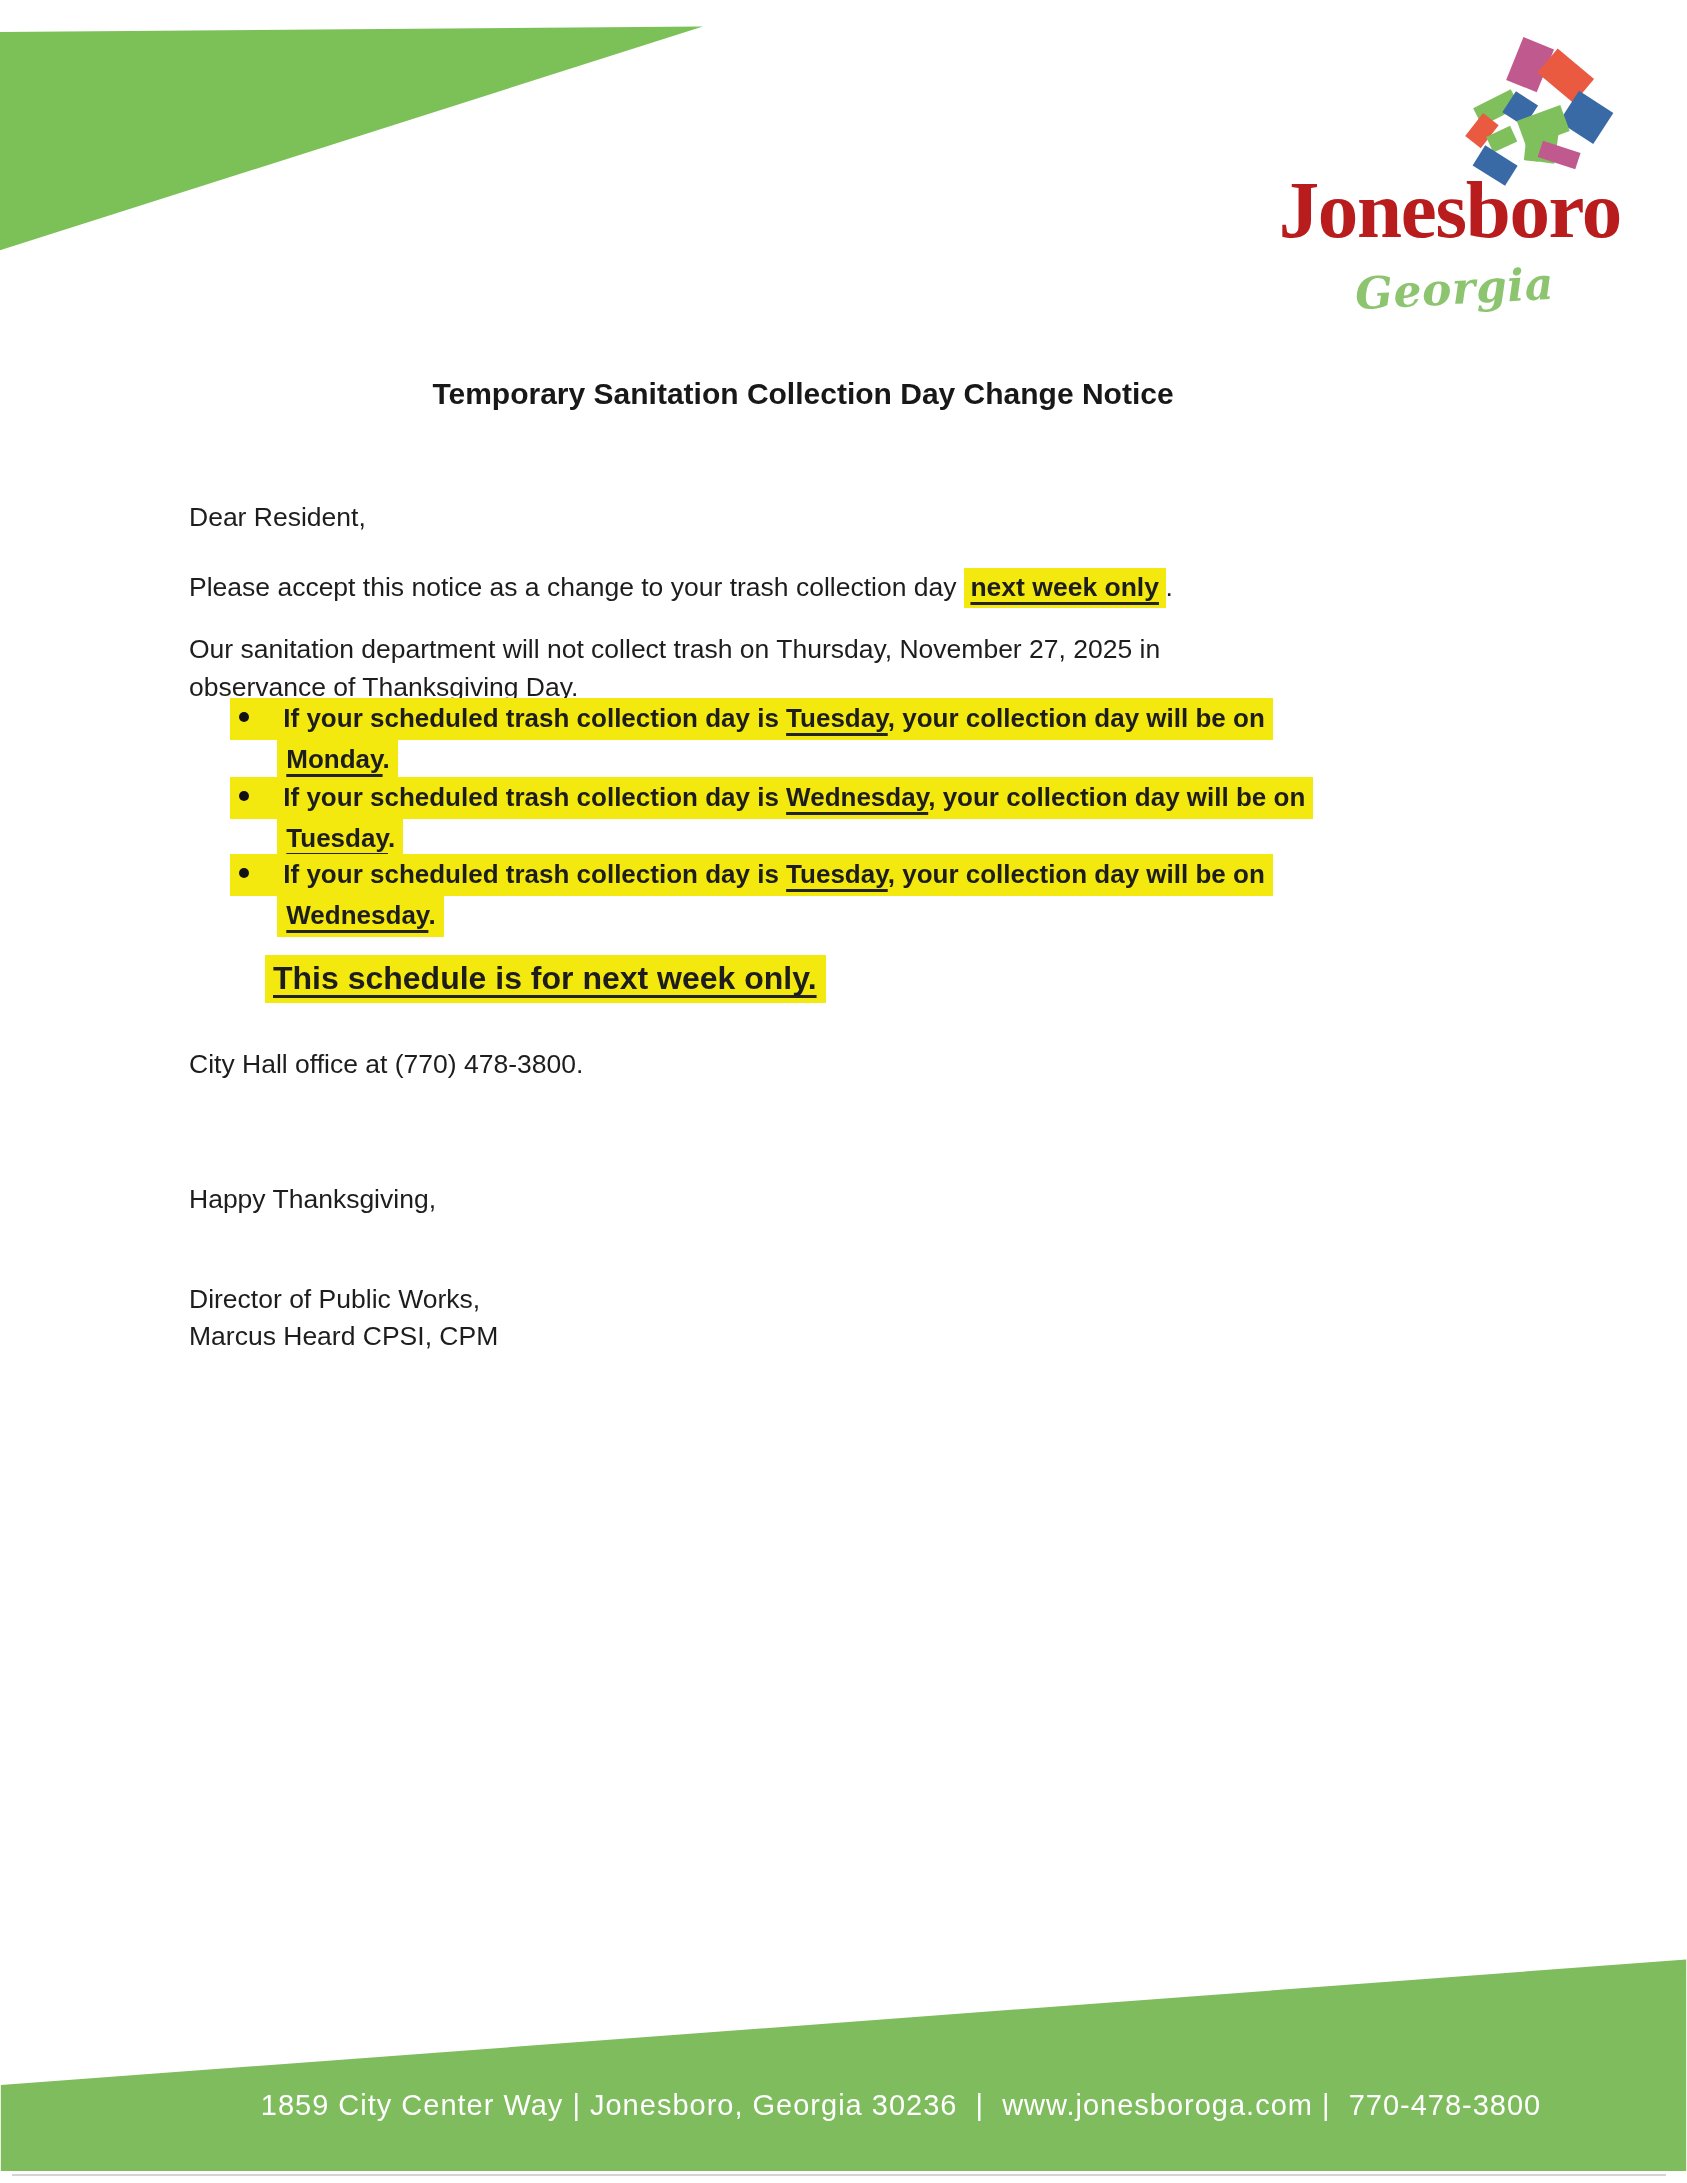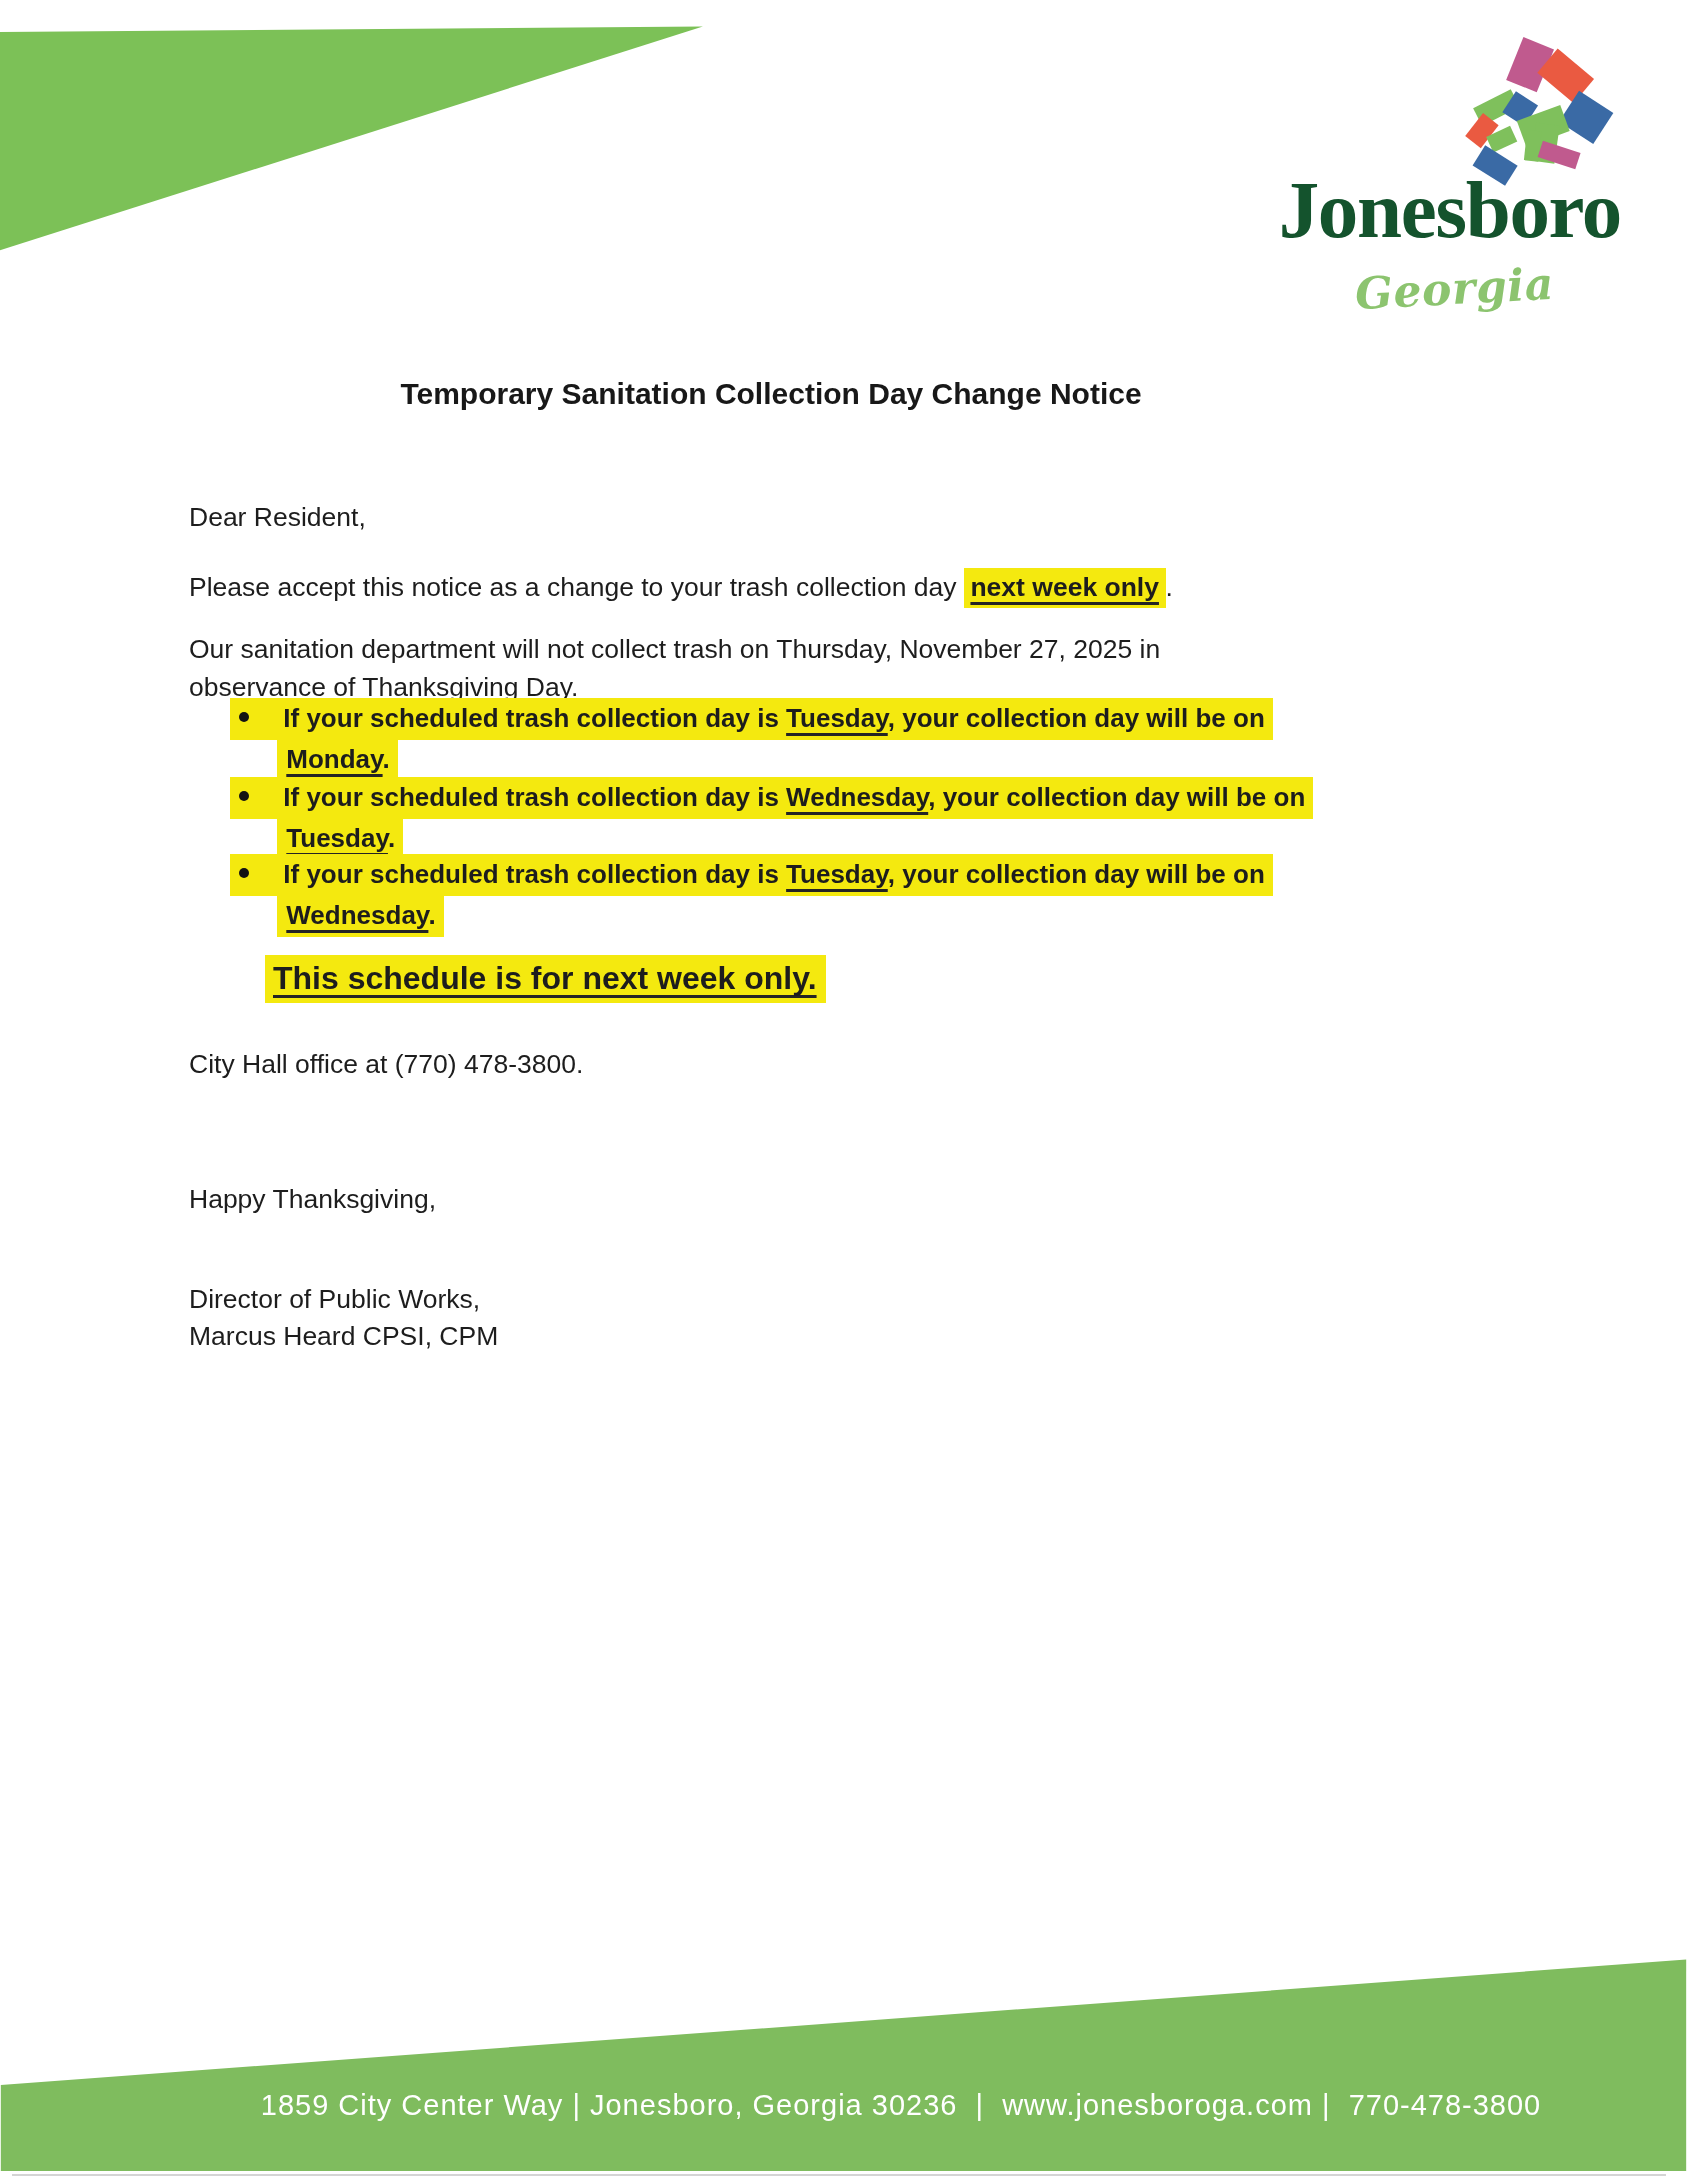--- a/index.html
+++ b/index.html
@@ -19,35 +19,35 @@
   .footer-edge-line{
     position:absolute;left:12px;top:2174px;width:1654px;height:2px;
     background:#d4d4d4;
   }
   
   .logo-mosaic{position:absolute;left:1429px;top:33px;}
   .logo-wordmark{
     position:absolute;left:1229px;top:167px;width:392px;
     font-family:"Liberation Serif", serif;
     font-weight:700;font-size:81px;line-height:86px;
-    letter-spacing:-1.3px;color:#14532d;text-align:right;
+    letter-spacing:-1.3px;color:#b91c1c;text-align:right;
     white-space:nowrap;
   }
   .logo-tagline{
     position:absolute;left:1355px;top:263px;
     font-family:"DejaVu Serif", serif;
     font-style:italic;font-weight:600;
     font-size:44px;color:#8cc46f;
     transform:rotate(-3deg);
     letter-spacing:0.7px;
   }
   
   .title{
     position:absolute;left:0;top:377px;width:1542px;
-    text-align:center;font-weight:700;font-size:30px;color:#181818;
+    text-align:center;font-weight:700;font-size:30px;color:#181818;padding-left:32px;
   }
   .bodyline{position:absolute;left:189px;font-size:26.5px;line-height:38px;}
   .para{position:absolute;left:189px;font-size:26.5px;line-height:38px;}
   .hl{
     background:#f4e90f;
     padding:4px 6.6px 6px 6.6px;
     font-weight:700;
   }
   .u{
     text-decoration:underline;

